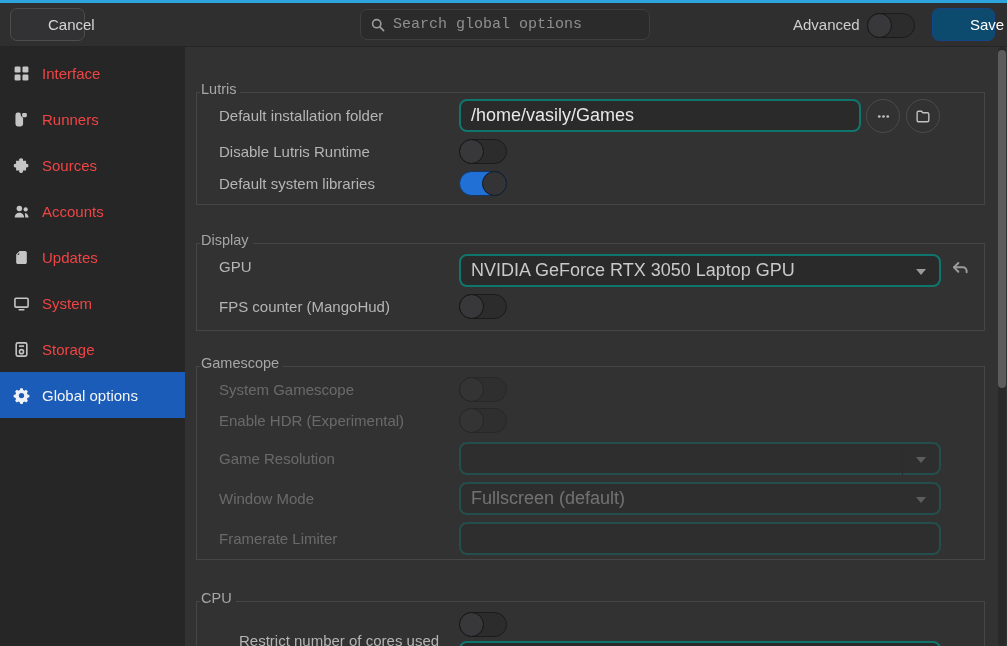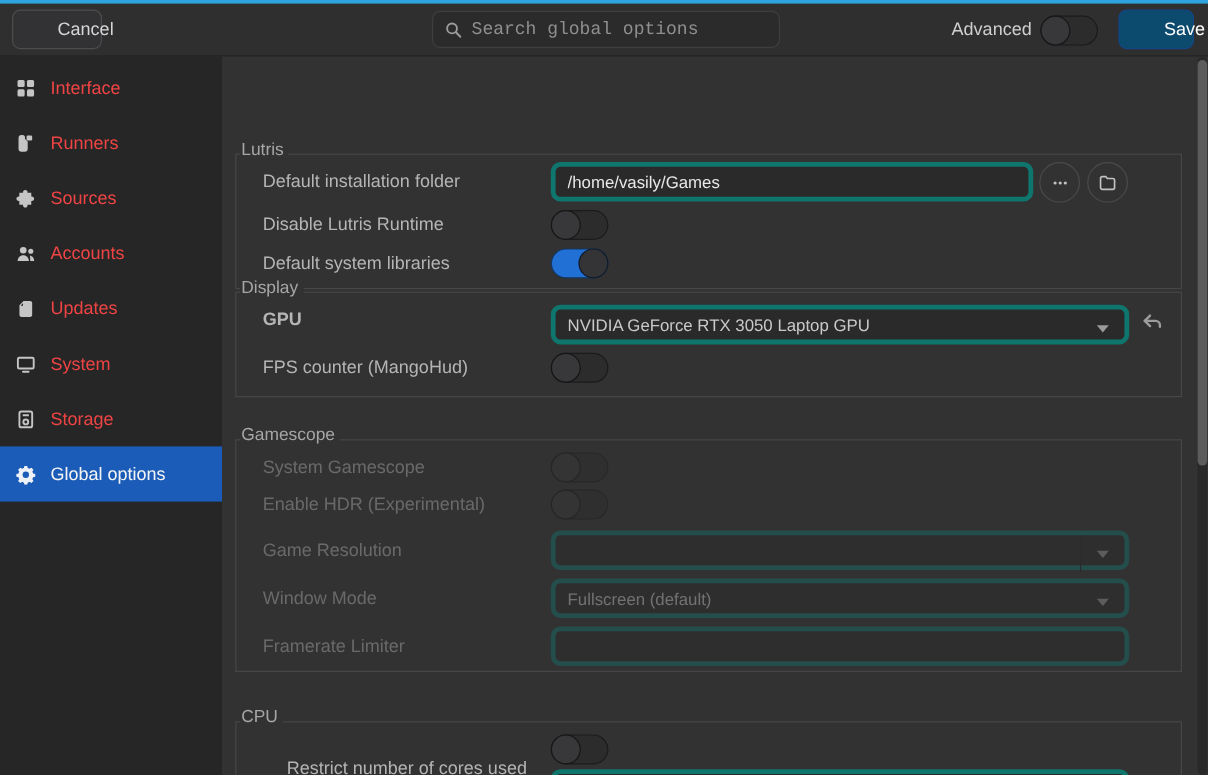--- a/index.html
+++ b/index.html
@@ -40,21 +40,21 @@
 
   
   .content { position:absolute; left:185px; top:47px; width:822px; height:599px; background:#323233; overflow:hidden; }
   .scroll-track { position:absolute; right:1px; top:0; width:8px; height:599px; background:#29292a; border-radius:4px; }
   .scroll-thumb { position:absolute; right:1px; top:3px; width:8px; height:338px; background:#5c5c5d; border-radius:4px; }
 
   .frame { position:absolute; left:11px; width:789px; border:1px solid #464647; }
   .legend { position:absolute; top:-12px; left:3px; padding:0 4px 0 1px; background:#323233; color:#a6a6a6; font-size:14.5px; line-height:16px; }
 
   .row-label { position:absolute; left:22px; font-size:15px; color:#b5b5b5; line-height:26px; }
-  .field { position:absolute; left:262px; height:33px; background:#2a2a2b; border:4px solid #0f766e; border-radius:8px; color:#e8e8e8; font-size:14px; padding:0 10px; font-family:"Liberation Sans",sans-serif; outline:none; }
+  .field { position:absolute; left:262px; height:33px; background:#2a2a2b; border:2px solid #0f766e; border-radius:8px; color:#e8e8e8; font-size:18px; padding:0 10px; font-family:"Liberation Sans",sans-serif; outline:none; }
   .select { display:flex; align-items:center; color:#c9c9c9; cursor:pointer; }
   .arrow-down { position:absolute; right:13px; top:13px; width:0; height:0; border-left:5.5px solid transparent; border-right:5.5px solid transparent; border-top:6.5px solid #9a9a9a; }
   .combo-sep { position:absolute; right:36px; top:0; width:1px; height:31px; background:#242425; }
   .round-btn { position:absolute; width:34px; height:34px; border-radius:50%; background:transparent; border:1px solid #4a4a4b; color:#c2c2c2; display:flex; align-items:center; justify-content:center; cursor:pointer; }
   .round-btn svg { width:17px; height:17px; }
   .undo-btn { position:absolute; background:transparent; border:none; color:#9c9c9c; cursor:pointer; }
   .dim { opacity:0.42; }
 </style>
 </head>
 <body>
@@ -160,21 +160,21 @@
       <svg viewBox="0 0 16 16" fill="currentColor">
           <path fill-rule="evenodd" d="M6.9 1.2h2.2l.4 1.7c.5.1.9.3 1.3.6l1.6-.9 1.6 1.6-.9 1.6c.3.4.5.8.6 1.3l1.7.4v2.2l-1.7.4c-.1.5-.3.9-.6 1.3l.9 1.6-1.6 1.6-1.6-.9c-.4.3-.8.5-1.3.6l-.4 1.7H6.9l-.4-1.7c-.5-.1-.9-.3-1.3-.6l-1.6.9L2 13l.9-1.6c-.3-.4-.5-.8-.6-1.3L.6 9.7V7.5l1.7-.4c.1-.5.3-.9.6-1.3L2 4.2 3.6 2.6l1.6.9c.4-.3.8-.5 1.3-.6zM8 5.6a2.5 2.5 0 1 0 0 5 2.5 2.5 0 0 0 0-5z"></path>
         </svg>
     </span>
     <span>Global options</span>
   </div>
 </div>
 
 <div class="content">
 
-  <div class="frame" style="top:45px; height:113px;margin-top:36px;">
+  <div class="frame" style="top:45px; height:113px;">
     <span class="legend">Lutris</span>
 
     <span class="row-label" style="top:10px;">Default installation folder</span>
     <input class="field" style="top: 6px; width: 402px;" value="/home/vasily/Games">
     <button class="round-btn" style="left:669px; top:6px;">
       <svg viewBox="0 0 16 16" fill="currentColor">
           <circle cx="4" cy="8" r="1.25"></circle>
           <circle cx="8" cy="8" r="1.25"></circle>
           <circle cx="12" cy="8" r="1.25"></circle>
         </svg>
@@ -192,21 +192,21 @@
 
     <span class="row-label" style="top:78px;">Default system libraries</span>
     <div class="toggle on" style="position:absolute; left:262px; top:78px;">
         <div class="knob"></div>
       </div>
   </div>
 
   <div class="frame" style="top:196px; height:88px;">
     <span class="legend">Display</span>
 
-    <span class="row-label" style="top:10px;font-weight:bold;">GPU</span>
+    <span class="row-label" style="top:10px;">GPU</span>
     <div class="field select" style="top:10px; width:482px;">
       <span>NVIDIA GeForce RTX 3050 Laptop GPU</span>
       <span class="arrow-down"></span>
     </div>
     <button class="undo-btn" style="left:752px; top:14px;">
       <svg width="22" height="22" viewBox="0 0 20 20" fill="none" stroke="currentColor" stroke-width="1.8" stroke-linecap="round" stroke-linejoin="round">
           <path d="M8.5 4.5 4.5 8.5l4 4"></path>
           <path d="M4.5 8.5h8.2a3.3 3.3 0 0 1 3.3 3.3v1.2"></path>
         </svg>
     </button>

